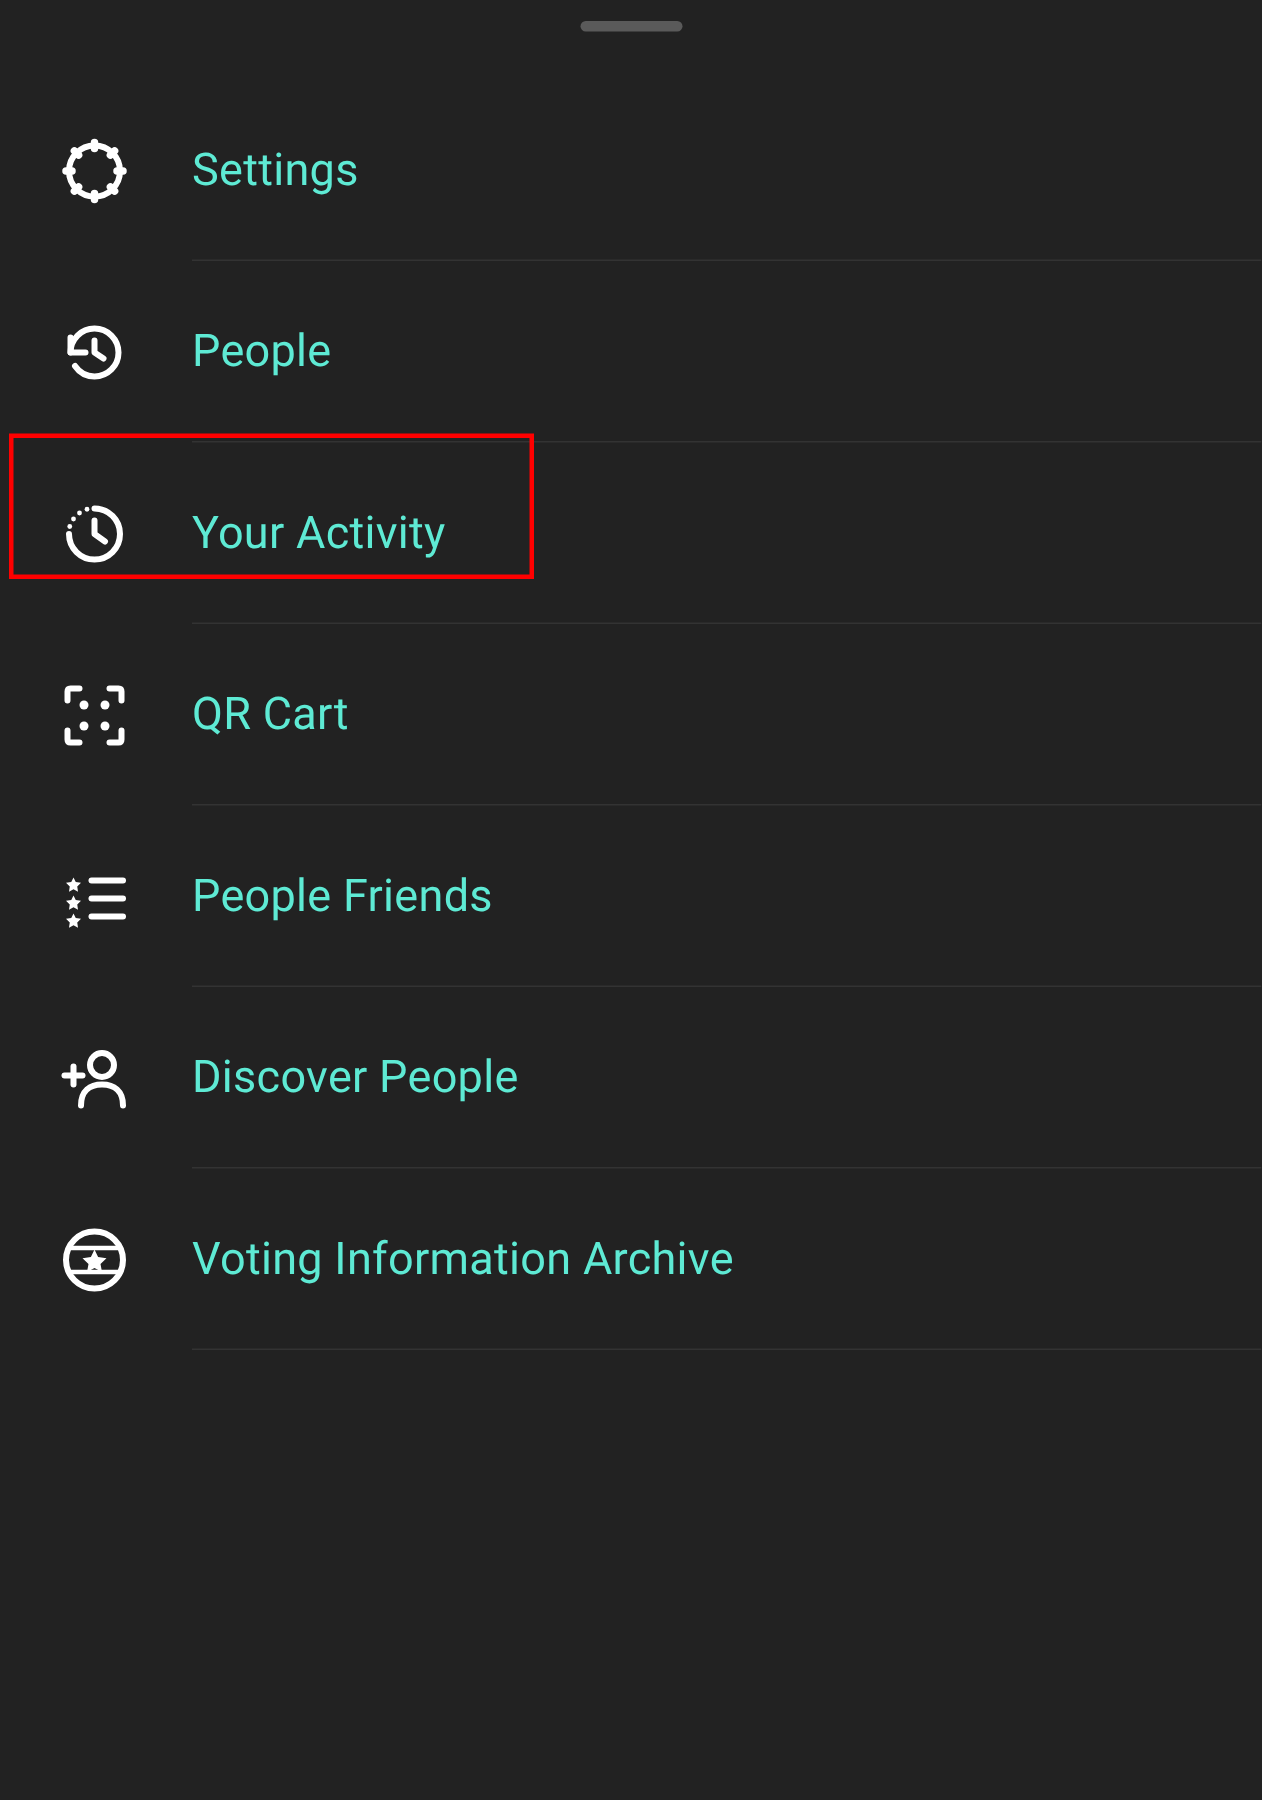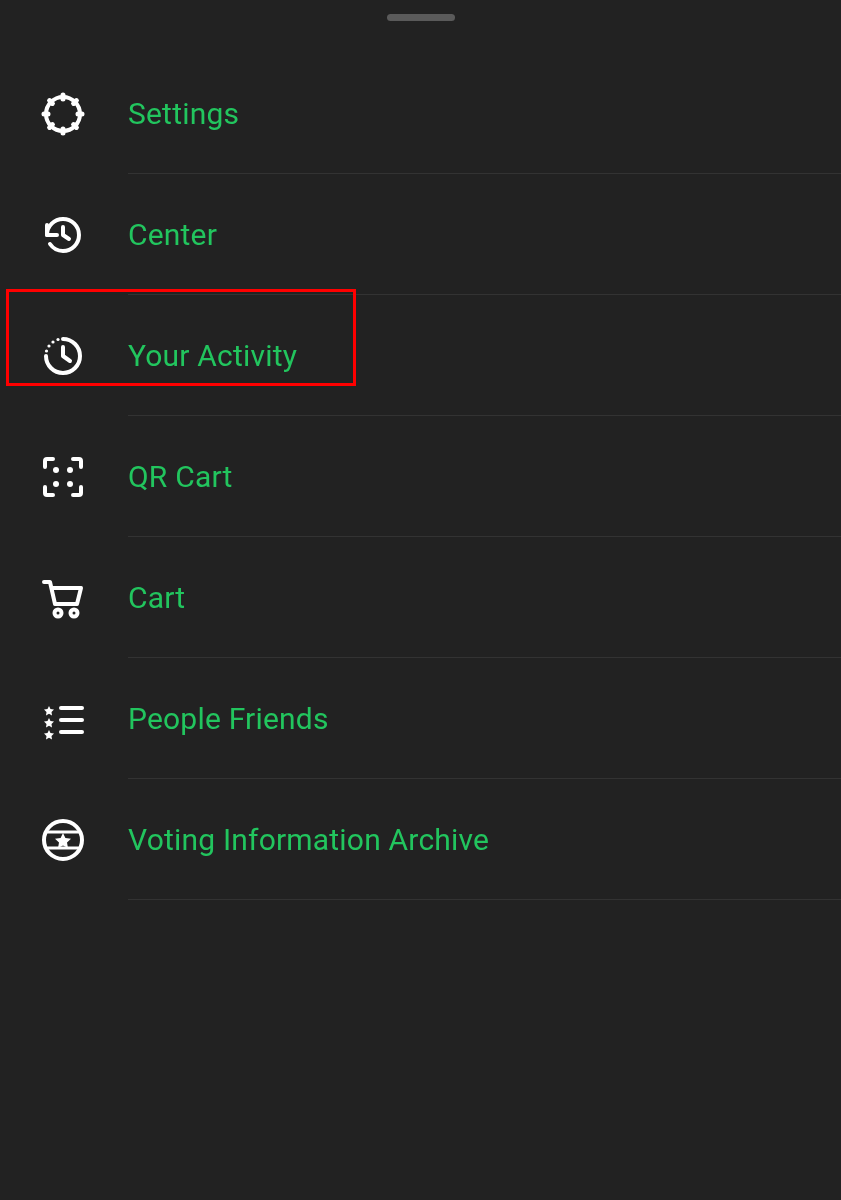--- a/index.html
+++ b/index.html
@@ -45,21 +45,21 @@
     height: 58px;
     display: flex;
     align-items: center;
     justify-content: center;
     flex-shrink: 0;
   }
   .menu-item .label {
     margin-left: 36px;
     font-size: 30px;
     font-weight: 400;
-    color: #22c55e;
+    color: #5eead4;
     letter-spacing: 0.2px;
   }
   .menu-item .divider {
     position: absolute;
     bottom: 0;
     left: 128px;
     right: 0;
     height: 1px;
     background: rgba(255,255,255,0.08);
   }
@@ -94,21 +94,21 @@
     </div>
 
     <div class="menu-item">
       <span class="icon">
         <svg viewBox="0 0 48 48" width="48" height="48" fill="none" stroke="#ffffff" stroke-width="4" stroke-linecap="round" stroke-linejoin="round">
           <path d="M8 24 A16 16 0 1 1 24 40 A16 16 0 0 1 11 33"></path>
           <path d="M8 14 L8 24 L18 24" fill="none"></path>
           <path d="M24 16 L24 24 L30 28"></path>
         </svg>
       </span>
-      <span class="label">Center</span>
+      <span class="label">People</span>
       <div class="divider"></div>
     </div>
 
     <div class="menu-item" style="position:relative;align-items:center;">
       <span class="icon">
         <svg viewBox="0 0 48 48" width="48" height="48" fill="none" stroke="#ffffff" stroke-width="4" stroke-linecap="round" stroke-linejoin="round">
           <path d="M24 7 A17 17 0 1 1 7 24"></path>
           <circle cx="10" cy="14" r="1.6" fill="#ffffff" stroke="none"></circle>
           <circle cx="14" cy="10" r="1.6" fill="#ffffff" stroke="none"></circle>
           <circle cx="19" cy="7.5" r="1.6" fill="#ffffff" stroke="none"></circle>
@@ -132,47 +132,48 @@
           <circle cx="31" cy="17" r="3" fill="#ffffff" stroke="none"></circle>
           <circle cx="17" cy="31" r="3" fill="#ffffff" stroke="none"></circle>
           <circle cx="31" cy="31" r="3" fill="#ffffff" stroke="none"></circle>
         </svg>
       </span>
       <span class="label">QR Cart</span>
       <div class="divider"></div>
     </div>
 
 
-    <div class="menu-item">
-      <span class="icon">
-        <svg viewBox="0 0 48 48" width="48" height="48" fill="none" stroke="#ffffff" stroke-width="4" stroke-linecap="round" stroke-linejoin="round">
-          <path d="M5 8 L11 8 L16 30 L38 30 L42 14 L14 14"></path>
-          <circle cx="19" cy="39" r="3.5"></circle>
-          <circle cx="35" cy="39" r="3.5"></circle>
-        </svg>
-      </span>
-      <span class="label">Cart</span>
-      <div class="divider"></div>
-    </div>
 
     <div class="menu-item">
       <span class="icon">
         <svg viewBox="0 0 48 48" width="48" height="48" fill="#ffffff" stroke="#ffffff" stroke-width="4" stroke-linecap="round">
           <path d="M10 11 L11.5 14 L15 14.5 L12.5 17 L13 20.5 L10 18.8 L7 20.5 L7.5 17 L5 14.5 L8.5 14 Z" stroke="none"></path>
           <path d="M10 23 L11.5 26 L15 26.5 L12.5 29 L13 32.5 L10 30.8 L7 32.5 L7.5 29 L5 26.5 L8.5 26 Z" stroke="none"></path>
           <path d="M10 35 L11.5 38 L15 38.5 L12.5 41 L13 44.5 L10 42.8 L7 44.5 L7.5 41 L5 38.5 L8.5 38 Z" stroke="none"></path>
           <line x1="22" y1="13" x2="43" y2="13" fill="none"></line>
           <line x1="22" y1="25" x2="43" y2="25" fill="none"></line>
           <line x1="22" y1="37" x2="43" y2="37" fill="none"></line>
         </svg>
       </span>
       <span class="label">People Friends</span>
       <div class="divider"></div>
     </div>
 
+    <div class="menu-item">
+      <span class="icon">
+        <svg viewBox="0 0 48 48" width="48" height="48" fill="none" stroke="#ffffff" stroke-width="4" stroke-linecap="round" stroke-linejoin="round">
+          <circle cx="29" cy="15" r="8"></circle>
+          <path d="M15 42 C15 32 21 28 29 28 C37 28 43 32 43 42"></path>
+          <line x1="4" y1="22" x2="16" y2="22"></line>
+          <line x1="10" y1="16" x2="10" y2="28"></line>
+        </svg>
+      </span>
+      <span class="label">Discover People</span>
+      <div class="divider"></div>
+    </div>
 
     <div class="menu-item">
       <span class="icon">
         <svg viewBox="0 0 48 48" width="48" height="48" fill="none" stroke="#ffffff" stroke-width="4" stroke-linecap="round" stroke-linejoin="round">
           <circle cx="24" cy="24" r="19"></circle>
           <path d="M7 16 L41 16 M7 32 L41 32" stroke-width="3"></path>
           <path d="M24 17 L26.4 22 L32 22.8 L28 26.6 L29 32 L24 29.4 L19 32 L20 26.6 L16 22.8 L21.6 22 Z" fill="#ffffff" stroke="none"></path>
         </svg>
       </span>
       <span class="label">Voting Information Archive</span>

